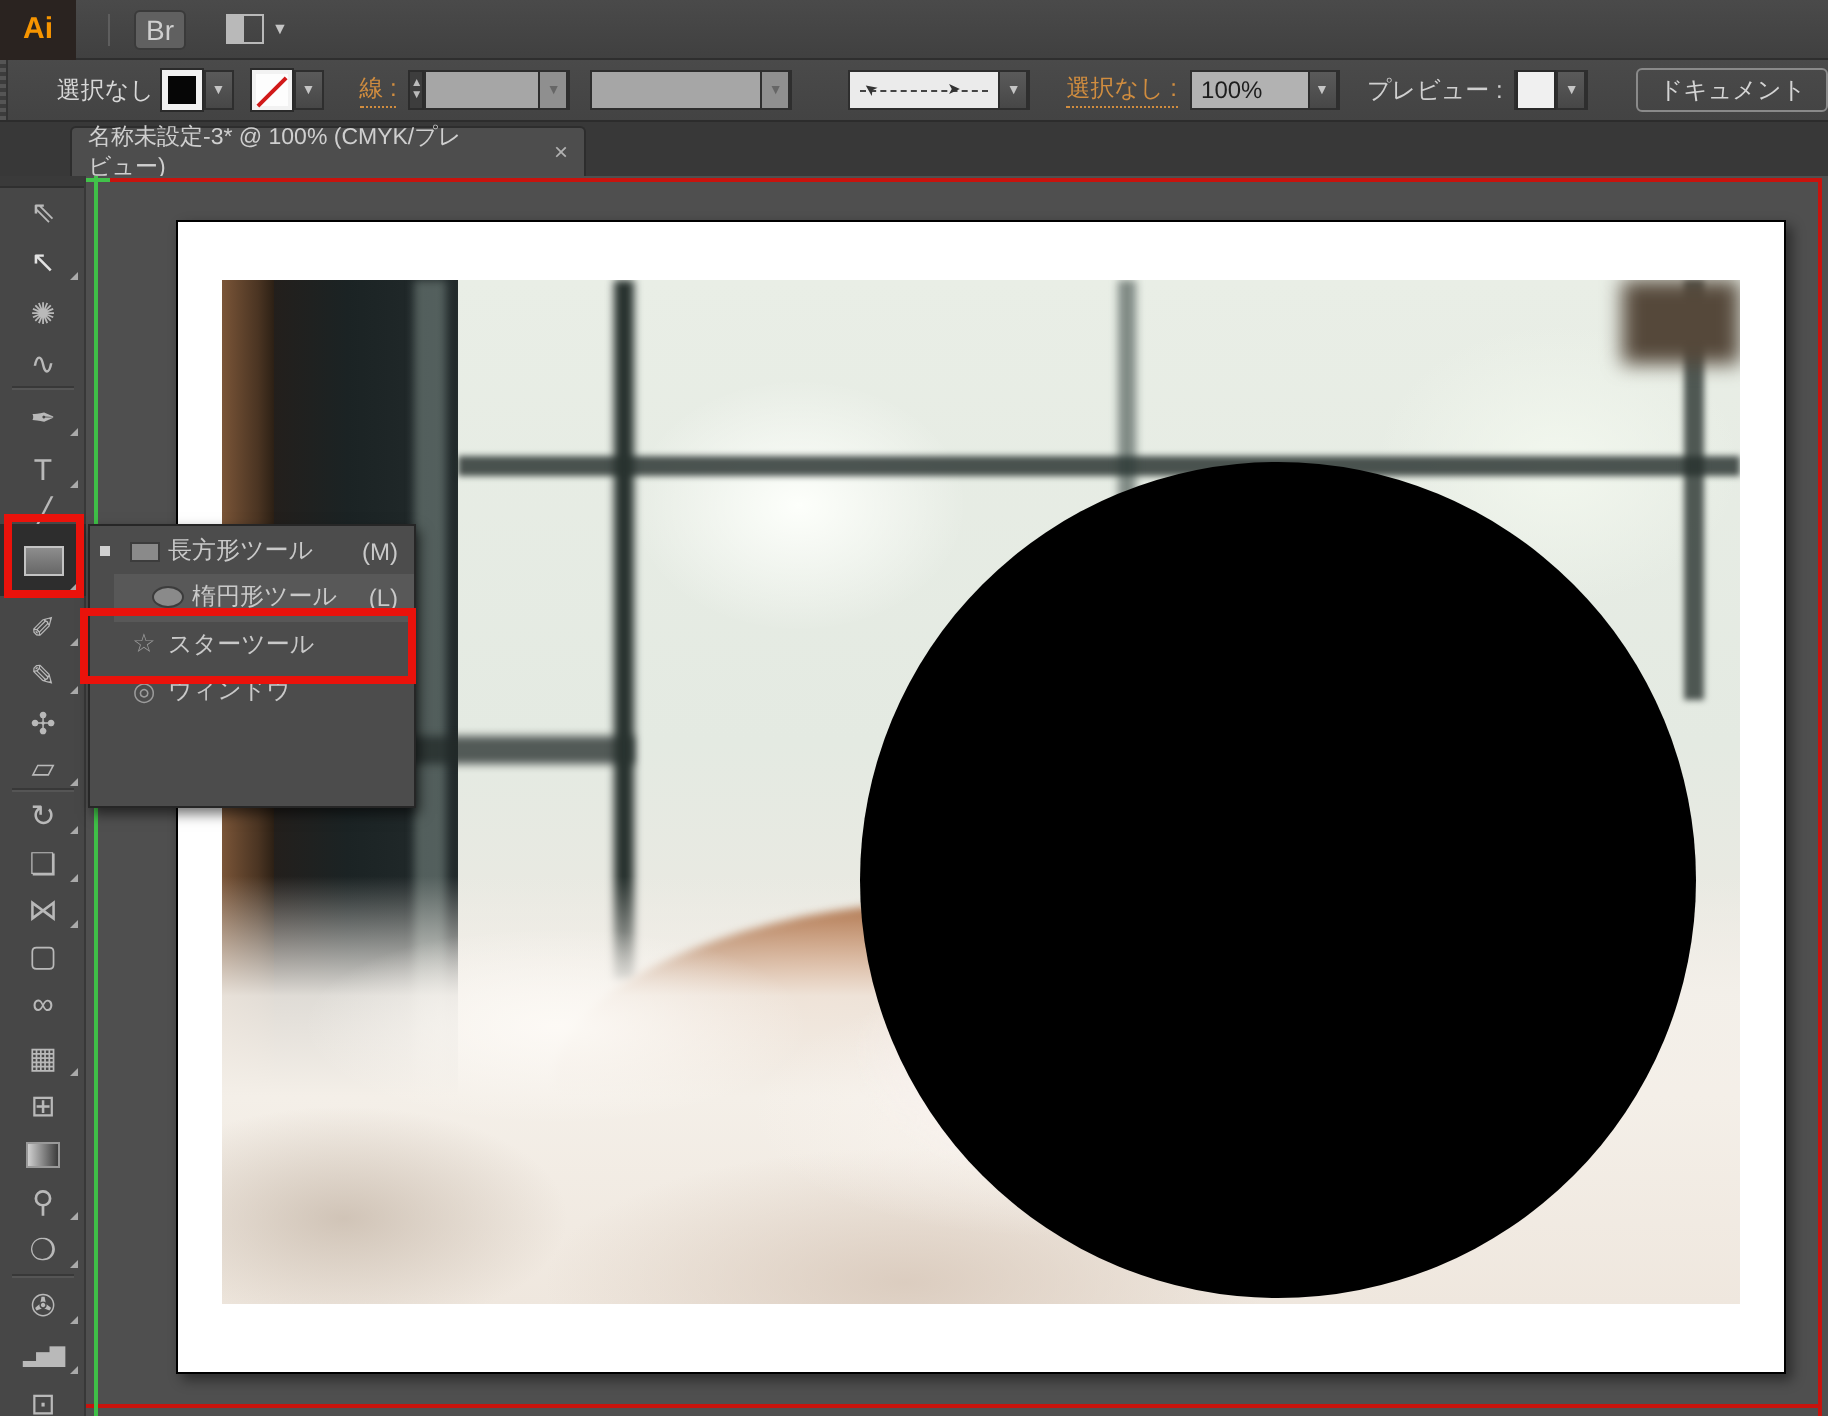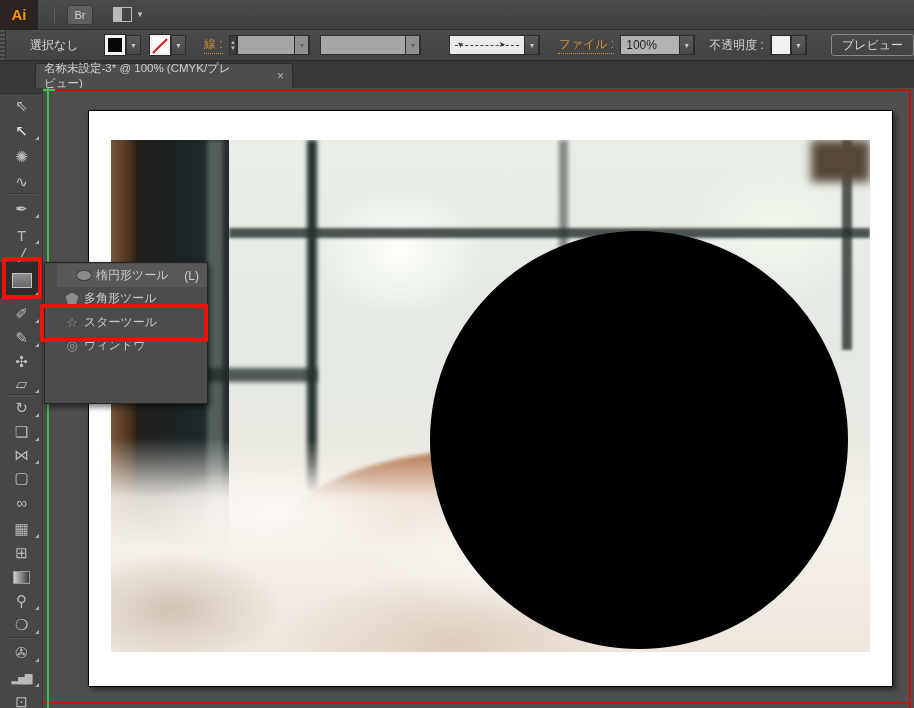--- a/index.html
+++ b/index.html
@@ -9,21 +9,21 @@
   
   .menubar { position:absolute; left:0; top:0; width:914px; height:30px;
     background:linear-gradient(180deg,#4a4a4a,#404040); border-bottom:1px solid #2e2e2e;
     display:flex; align-items:center; }
   .ai-logo { width:38px; height:30px; background:#2a2320; color:#f79500; font-weight:bold;
     font-size:15px; display:flex; align-items:center; justify-content:center; }
   .menu-items { display:flex; align-items:center; gap:24px; padding-left:16px; font-size:13px; color:#d8d8d8; }
   .menu-item { cursor:default; white-space:nowrap; }
   .mb-sep { width:1px; height:16px; background:#5e5e5e; margin:0 12px 0 16px; }
   .br-btn { width:26px; height:20px; background:#606060; border:1px solid #3a3a3a; border-radius:3px;
-    font-size:11px; color:#cfcfcf; display:flex; align-items:center; justify-content:center; }
+    font-size:14px; color:#cfcfcf; display:flex; align-items:center; justify-content:center; }
   .ws-btn { display:flex; align-items:center; gap:4px; margin-left:20px; }
   .ws-icon { width:19px; height:15px; border:1px solid #b9b9b9; display:flex; }
   .ws-icon i { display:block; width:8px; height:100%; background:#b9b9b9; }
   .caret { font-size:8px; color:#c5c5c5; }
 
   
   .controlbar { position:absolute; left:0; top:30px; width:914px; height:31px;
     background:linear-gradient(180deg,#4a4a4a,#434343); border-bottom:1px solid #2c2c2c;
     display:flex; align-items:center; font-size:12px; }
   .gripper { width:9px; height:100%; background:repeating-linear-gradient(180deg,#555 0 2px,#3c3c3c 2px 4px); border-right:1px solid #333; }
@@ -204,37 +204,37 @@
 
     <div class="dd-box brush-box" style="margin-left:28px">
       <div class="dd-val">
           <div class="brush-stroke"></div>
         </div>
       <div class="dd-btn">
           <span class="caret">▼</span>
         </div>
     </div>
 
-    <span class="link-label" style="margin-left:18px">ファイル :</span>
+    <span class="link-label" style="margin-left:18px">選択なし :</span>
     <div class="dd-box opacity-box">
       <div class="dd-val">100%</div>
       <div class="dd-btn">
           <span class="caret">▼</span>
         </div>
     </div>
 
-    <span class="plain-label">不透明度 :</span>
+    <span class="plain-label">プレビュー :</span>
     <div class="dd-box">
       <div class="style-swatch"></div>
       <div class="dd-btn">
           <span class="caret">▼</span>
         </div>
     </div>
 
-    <div class="doc-btn">プレビュー</div>
+    <div class="doc-btn">ドキュメント</div>
   </div>
 
   <div class="tabbar">
     <div class="doc-tab">
       <span>名称未設定-3* @ 100% (CMYK/プレビュー)</span>
       <span class="tab-close">×</span>
     </div>
   </div>
 
   <div class="toolbar">
@@ -341,37 +341,40 @@
 
     <div class="frame-red-top" style="background:#c8130d"></div>
     <div class="frame-red-right" style="background:#c8130d"></div>
     <div class="frame-red-bottom" style="background:#c8130d"></div>
     <div class="guide-green-v" style="background:#3fbf47"></div>
     <div class="origin-cross-h" style="background:#41c24a"></div>
     <div class="origin-cross-v" style="background:#41c24a"></div>
   </div>
 
   <div class="flyout">
+    <div class="fly-row">
+      <span class="fly-bullet">
+          <span class="bullet-sq"></span>
+        </span>
+      <span class="fly-ic">
+          <span class="ic-rect"></span>
+        </span>
+      <span class="fly-label">長方形ツール</span>
+      <span class="fly-key">(M)</span>
+    </div>
     <div class="fly-row hover">
       <span class="fly-bullet"></span>
       <span class="fly-ic">
           <span class="ic-ellipse"></span>
         </span>
       <span class="fly-label">楕円形ツール</span>
       <span class="fly-key">(L)</span>
     </div>
     <div class="fly-row">
       <span class="fly-bullet"></span>
-      <span class="fly-ic">
-          <span class="ic-poly"></span>
-        </span>
-      <span class="fly-label">多角形ツール</span>
-    </div>
-    <div class="fly-row">
-      <span class="fly-bullet"></span>
       <span class="fly-ic">☆</span>
       <span class="fly-label">スターツール</span>
     </div>
     <div class="fly-row">
       <span class="fly-bullet"></span>
       <span class="fly-ic">◎</span>
       <span class="fly-label">ウィンドウ</span>
     </div>
   </div>
 

